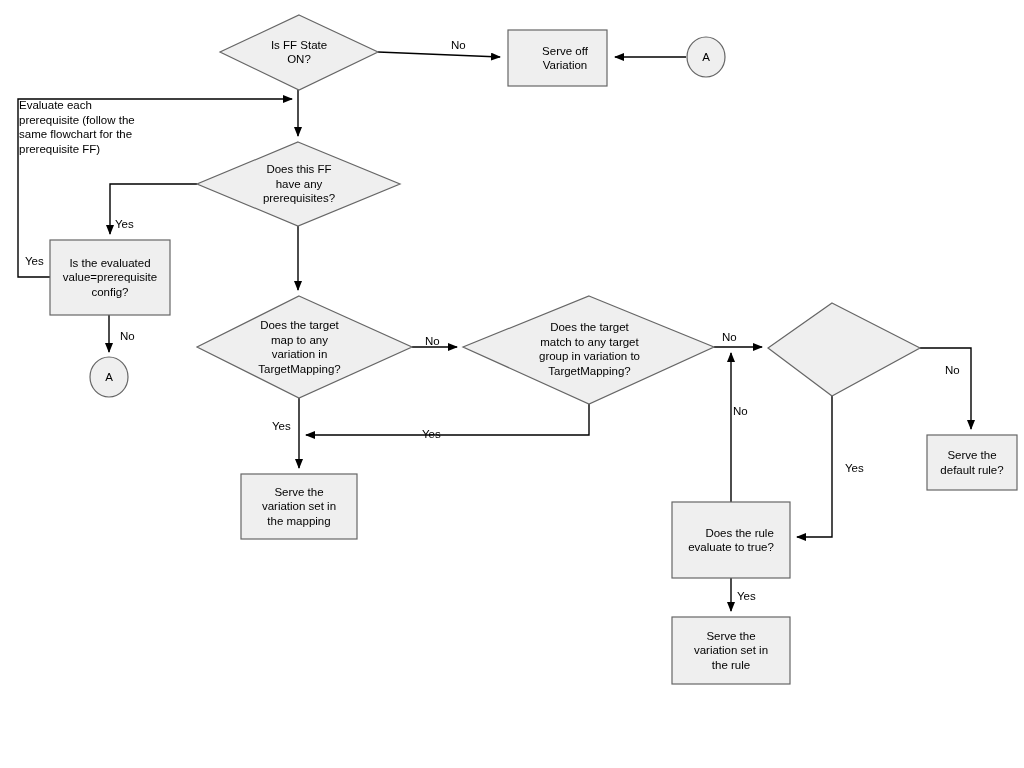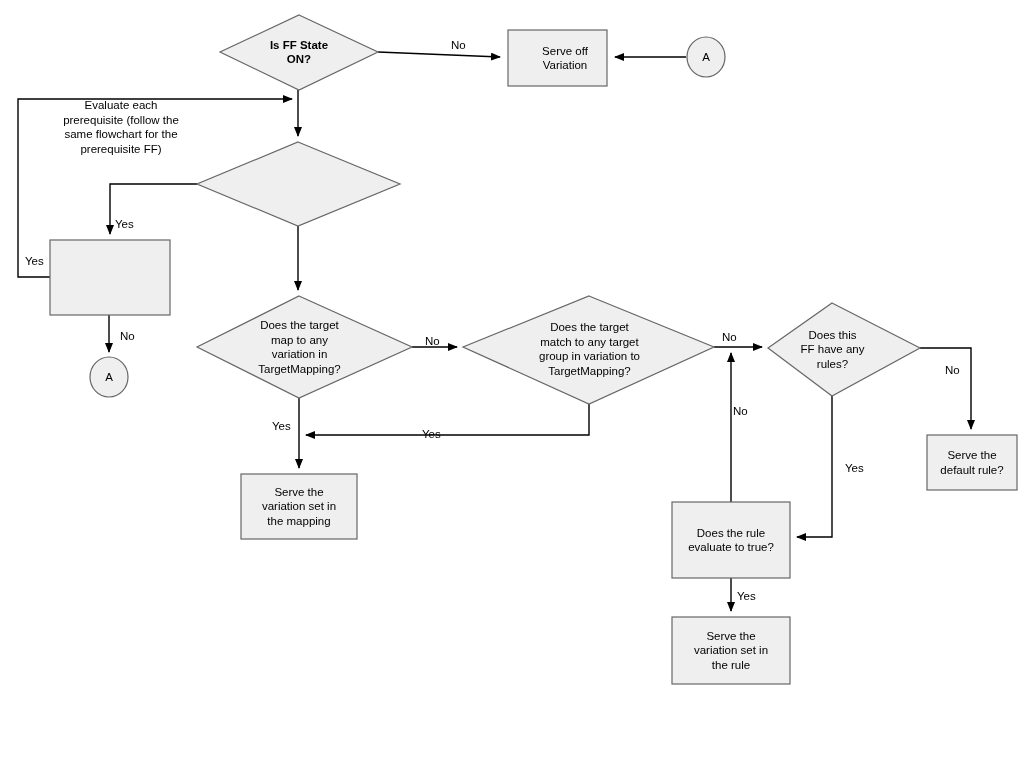--- a/index.html
+++ b/index.html
@@ -109,54 +109,57 @@
       <polygon points="299,296 412,347 299,398 197,347" fill="#EFEFEF"></polygon>
       <polygon points="589,296 714,347 589,404 463,347" fill="#EFEFEF"></polygon>
       <polygon points="832,303 920,348 832,396 768,348" fill="#EFEFEF"></polygon>
       <rect x="241" y="474" width="116" height="65" fill="#EFEFEF"></rect>
       <rect x="927" y="435" width="90" height="55" fill="#EFEFEF"></rect>
       <rect x="672" y="502" width="118" height="76" fill="#EFEFEF"></rect>
       <rect x="672" y="617" width="118" height="67" fill="#EFEFEF"></rect>
     </g>
   </svg>
 
-  <div class="node-label" style="left:232px; top:28px; width:134px; height:48px;font-weight:bold;">Is FF State
+  <div class="node-label" style="left:232px; top:28px; width:134px; height:48px;">Is FF State
 ON?</div>
 
   <div class="node-label" style="left:508px; top:30px; width:114px; height:56px;">Serve off
 Variation</div>
 
   <div class="node-label" style="left:687px; top:37px; width:38px; height:40px;">A</div>
 
+  <div class="node-label" style="left:231px; top:155px; width:136px; height:58px;">Does this FF
+have any
+prerequisites?</div>
 
+  <div class="node-label" style="left:50px; top:240px; width:120px; height:75px;">Is the evaluated
+value=prerequisite
+config?</div>
 
   <div class="node-label" style="left:90px; top:357px; width:38px; height:40px;">A</div>
 
   <div class="node-label" style="left:233px; top:311px; width:133px; height:72px;">Does the target
 map to any
 variation in
 TargetMapping?</div>
 
   <div class="node-label" style="left:511px; top:313px; width:157px; height:72px;">Does the target
 match to any target
 group in variation to
 TargetMapping?</div>
 
-  <div class="node-label" style="left:785px; top:322px; width:95px; height:55px;">Does this
-FF have any
-rules?</div>
 
   <div class="node-label" style="left:241px; top:474px; width:116px; height:65px;">Serve the
 variation set in
 the mapping</div>
 
   <div class="node-label" style="left:927px; top:435px; width:90px; height:55px;">Serve the
 default rule?</div>
 
-  <div class="node-label" style="left:672px; top:502px; width:118px; height:76px;">Does the rule
+  <div class="node-label" style="left:672px; top:502px; width:118px; height:76px;text-align:right;">Does the rule
 evaluate to true?</div>
 
   <div class="node-label" style="left:672px; top:617px; width:118px; height:67px;">Serve the
 variation set in
 the rule</div>
 
   <div class="edge-label" style="left:451px; top:38px;">No</div>
 
   <div class="edge-label" style="left:115px; top:217px;">Yes</div>
 
@@ -173,19 +176,19 @@
   <div class="edge-label" style="left:722px; top:330px;">No</div>
 
   <div class="edge-label" style="left:945px; top:363px;">No</div>
 
   <div class="edge-label" style="left:845px; top:461px;">Yes</div>
 
   <div class="edge-label" style="left:733px; top:404px;">No</div>
 
   <div class="edge-label" style="left:737px; top:589px;">Yes</div>
 
-  <div class="note-label" style="left:26px; top:98px; width:190px;text-align:center;">Evaluate each
+  <div class="note-label" style="left:19px; top:98px; width:190px;">Evaluate each
 prerequisite (follow the
 same flowchart for the
 prerequisite FF)</div>
 
 
 </div>
 
 </body></html>

